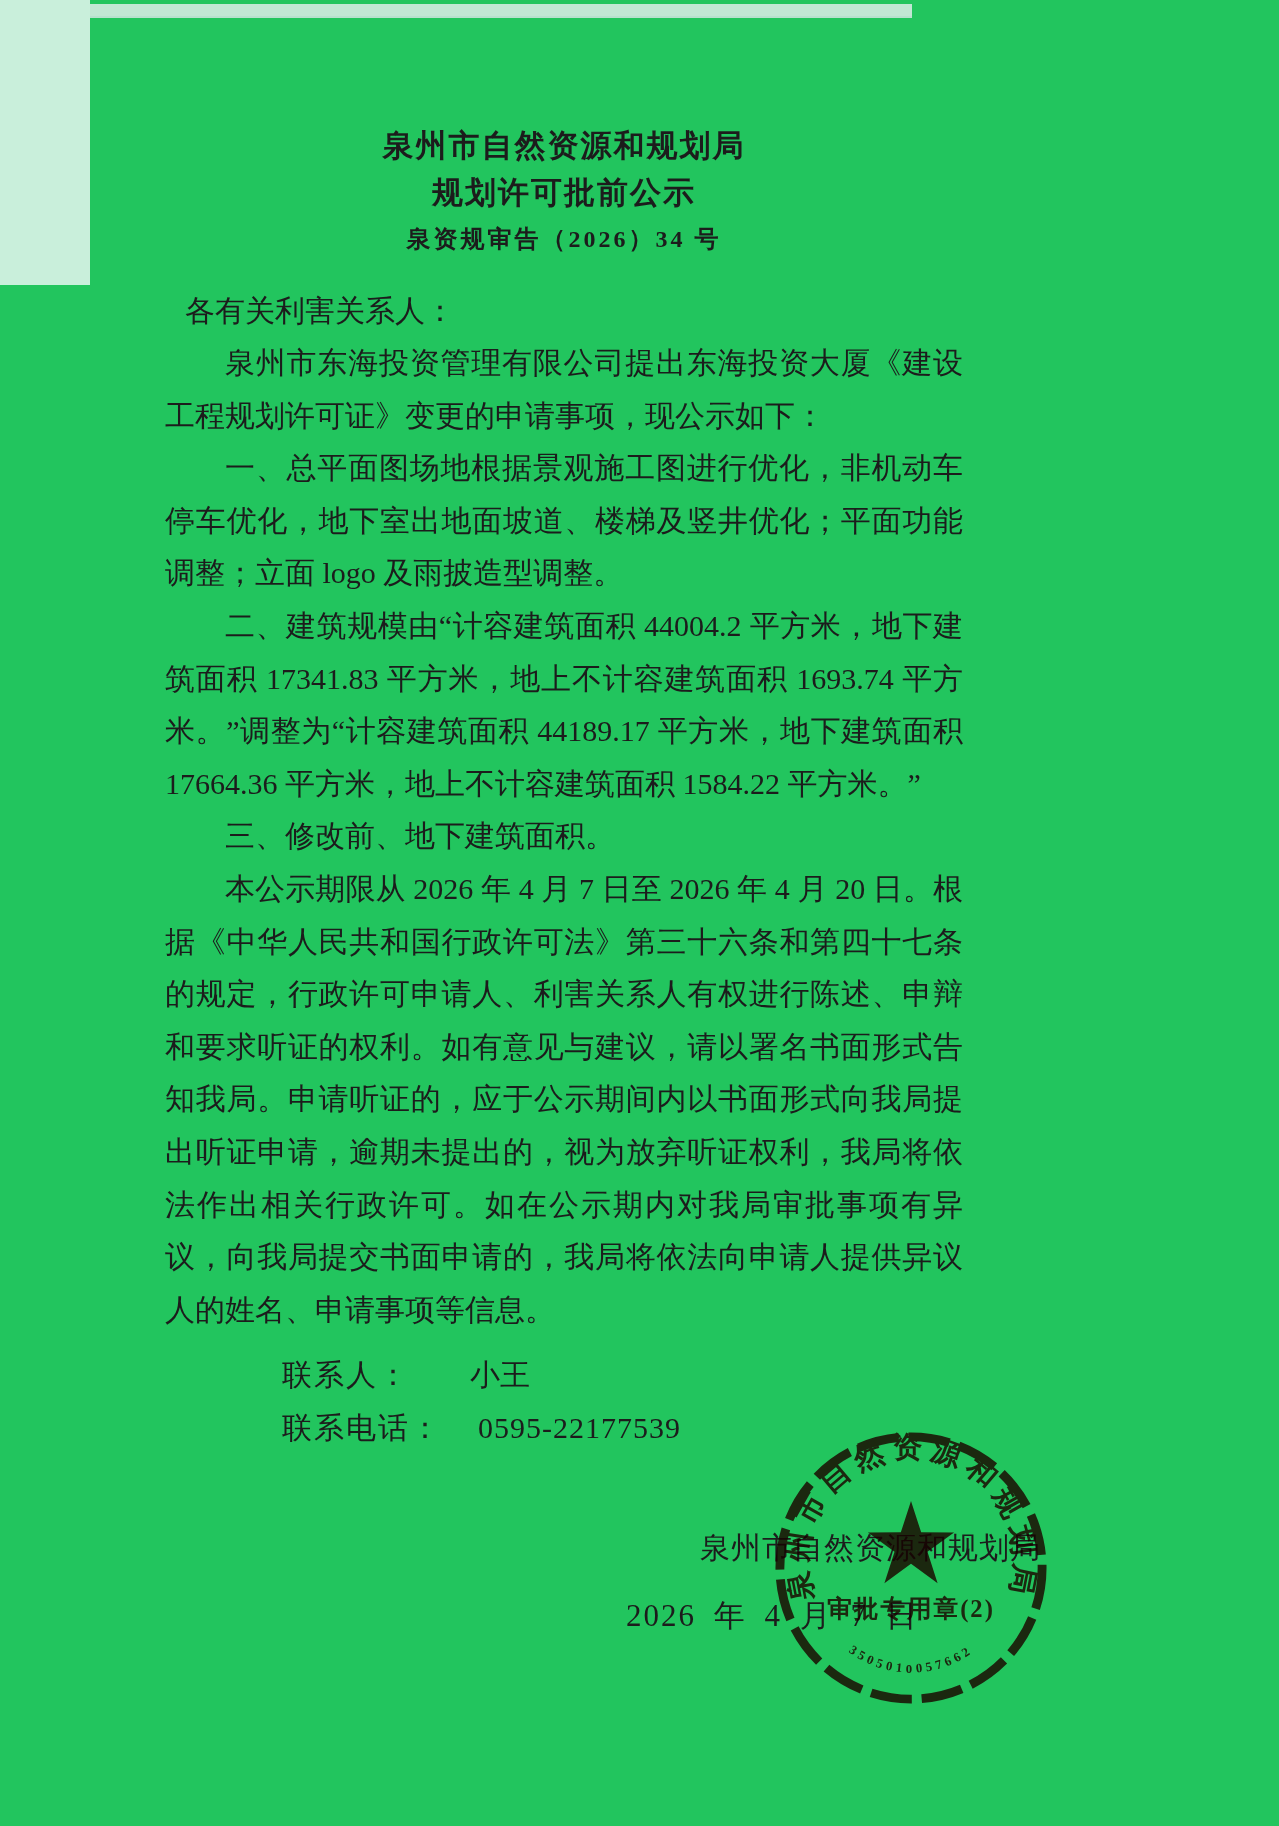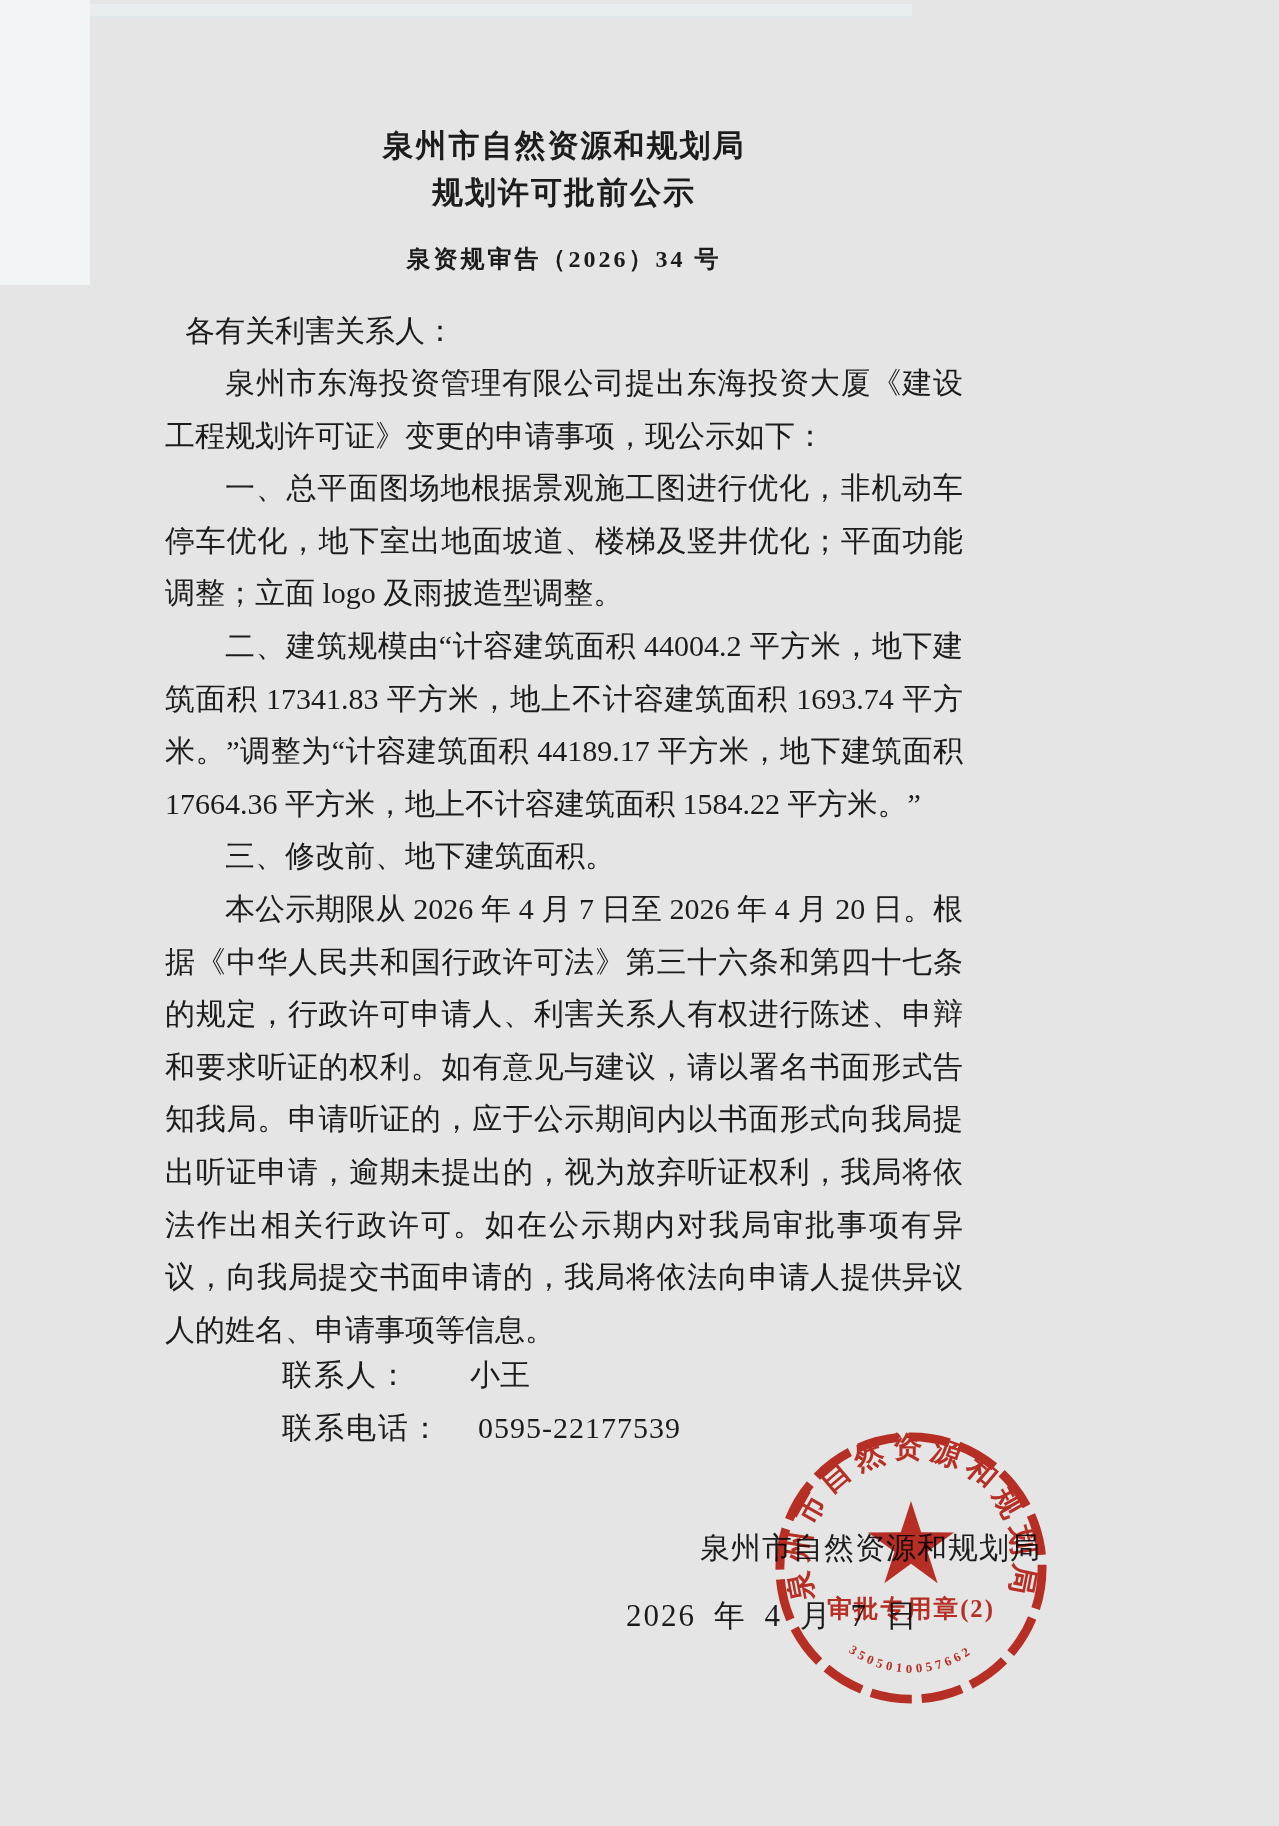--- a/index.html
+++ b/index.html
@@ -1,20 +1,20 @@
 <!DOCTYPE html>
 <html><head>
 <meta charset="utf-8">
 <style>
   html, body { margin: 0; padding: 0; background: #ffffff; }
   .page {
     position: relative;
     width: 1279px;
     height: 1826px;
-    background: #e5e5e5;
+    background: #22c55e;
     overflow: hidden;
     font-family: "Liberation Serif", "DejaVu Serif", serif;
     color: #1c1c1c;
   }
   
   .artifact-top {
     position: absolute; left: 90px; top: 4px; width: 822px; height: 12px;
     background: #e9f0f2; border-bottom: 2px solid #dde8ea; opacity: .8;
   }
   .artifact-left {
@@ -31,21 +31,21 @@
     font-weight: bold;
     font-size: 31px;
     line-height: 47px;
     letter-spacing: 2px;
   }
   .doc-number {
     text-align: center;
     font-weight: bold;
     font-size: 24px;
     line-height: 38px;
-    margin-top: 24px;
+    margin-top: 4px;
     letter-spacing: 3px;
   }
   .salutation {
     margin-top: 26px;
     font-size: 30px;
     line-height: 53px;
     margin-left: 20px;
   }
   .body-text p {
     margin: 0;

